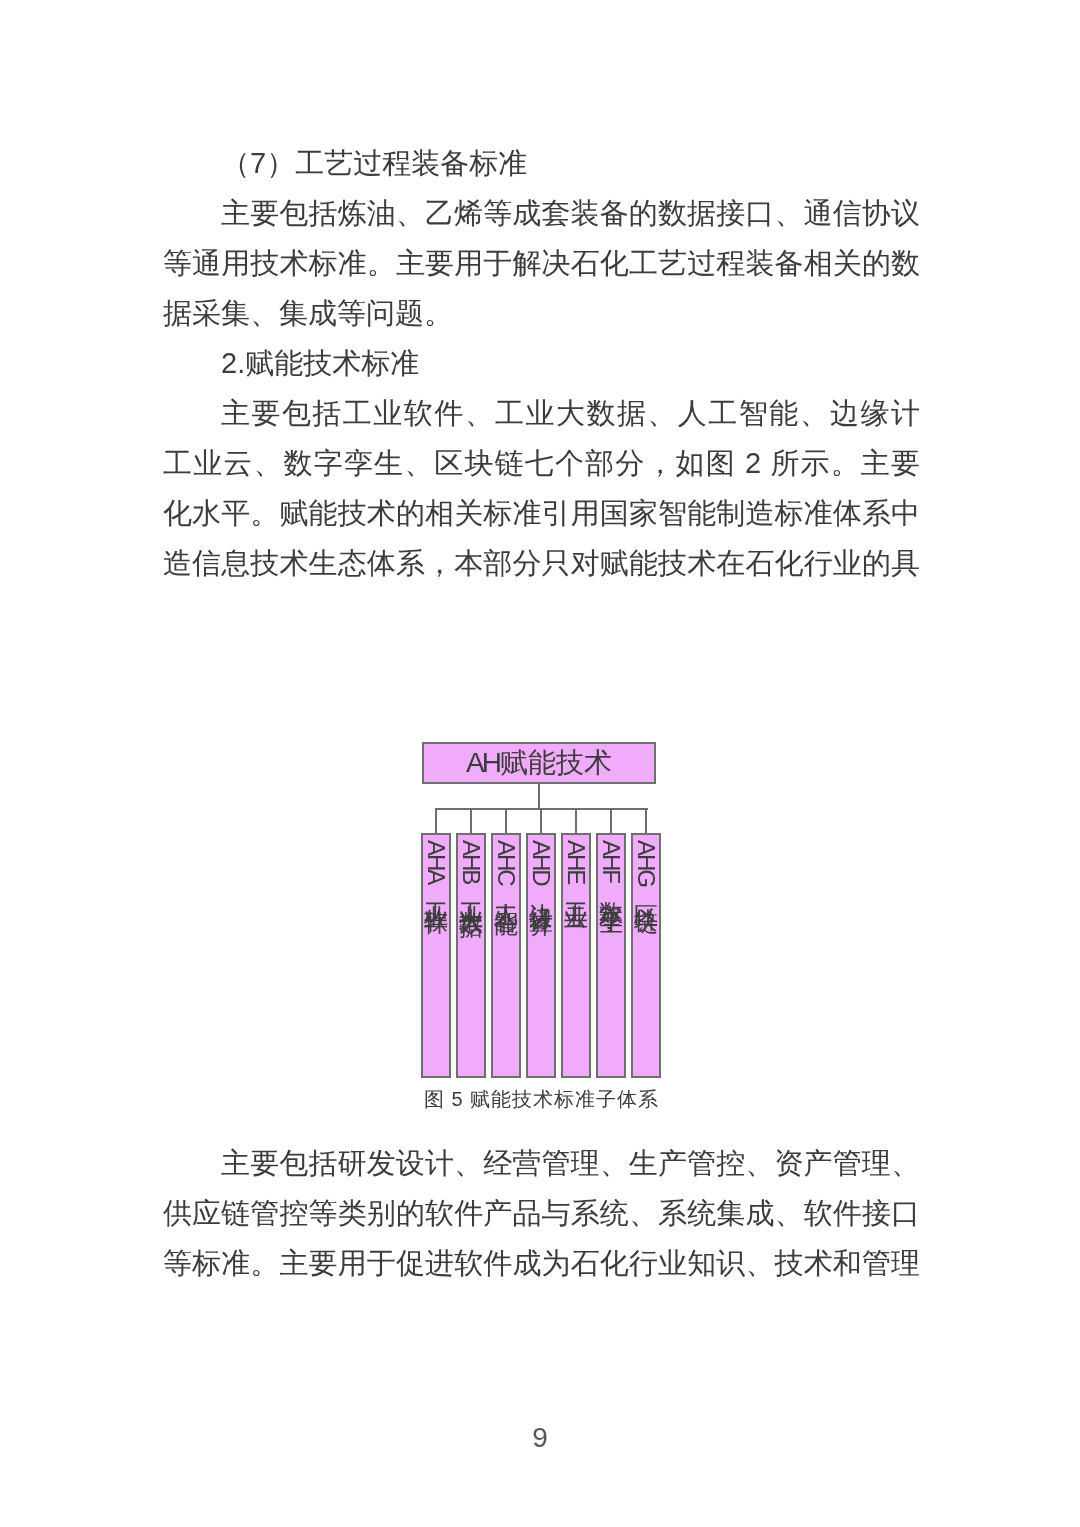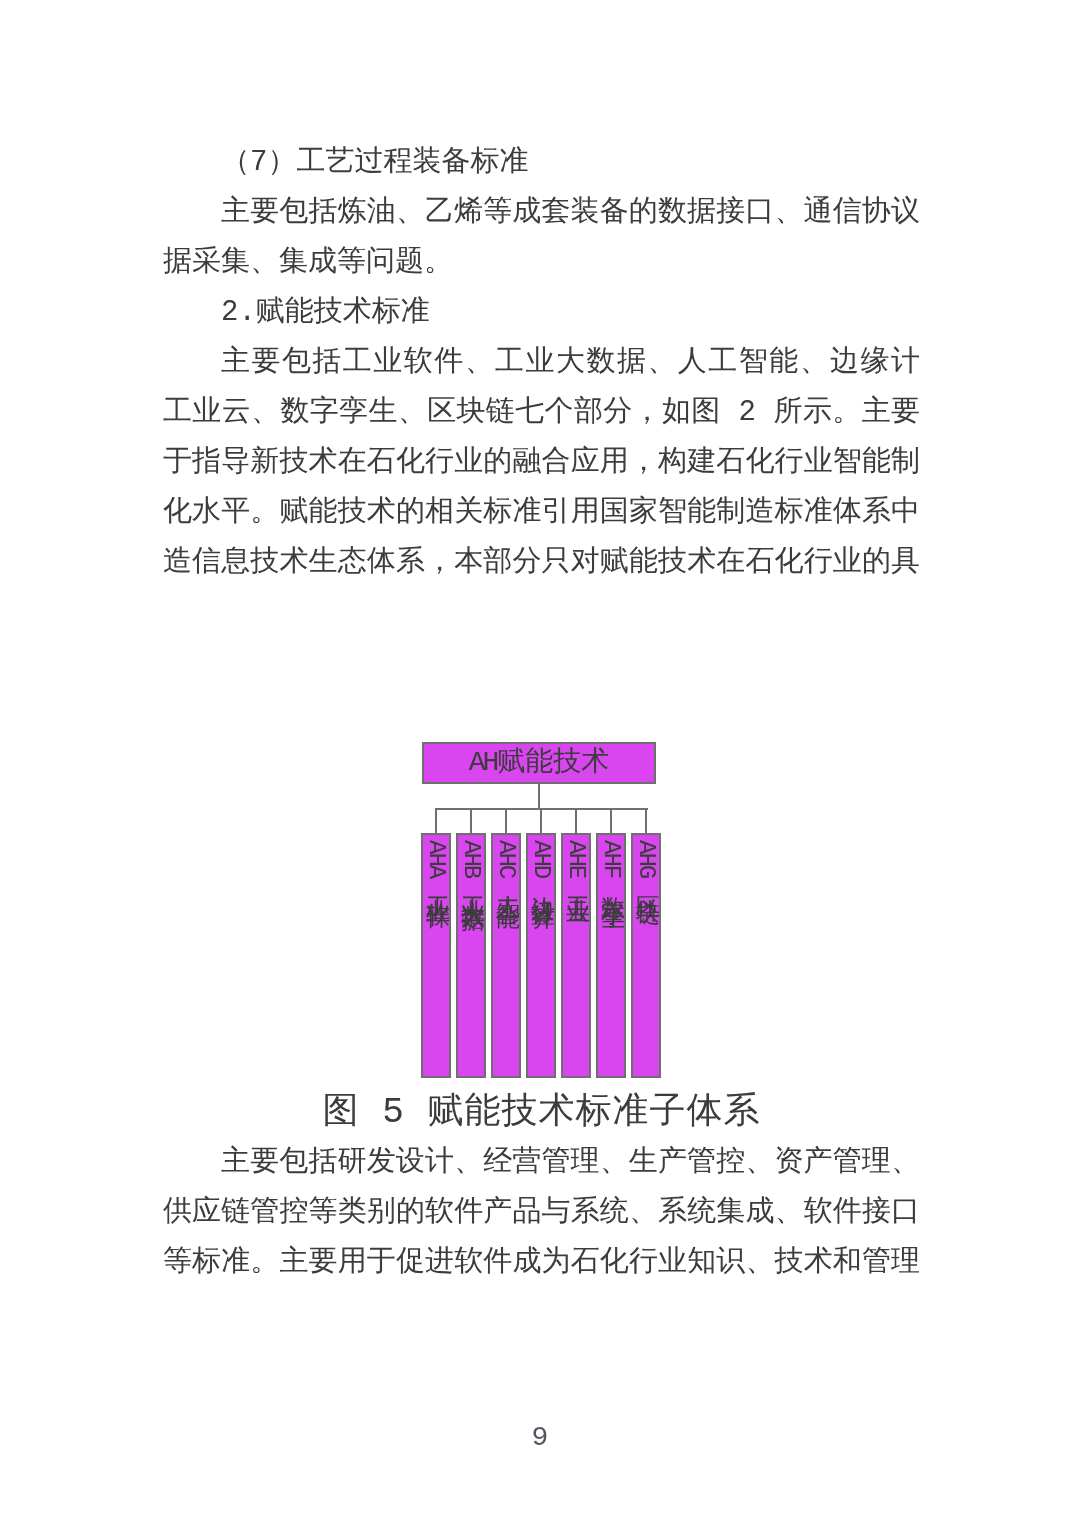--- a/index.html
+++ b/index.html
@@ -1,61 +1,61 @@
 <!DOCTYPE html>
 <html><head>
 <meta charset="utf-8">
 <style>
   html,body { margin:0; padding:0; background:#e8e8e8; }
   .page {
     position:relative; width:1080px; height:1527px; margin:0 auto;
     background:#ffffff; overflow:hidden;
-    font-family:Liberation Mono, monospace;
+    font-family:Liberation Sans, sans-serif;
     color:#3c3c3c;
   }
   .textblock { position:absolute; left:163px; width:757px; font-size:29px; line-height:50px; }
   .tb-upper { top:138px; }
   .tb-lower { top:1138px; }
   .line { height:50px; overflow:hidden; }
   .indent { text-indent:58px; }
   .fill { text-align:justify; text-align-last:justify; text-justify:inter-character; }
 
   
   .figure { position:absolute; left:0; top:738px; width:1080px; height:350px; }
-  .dbox { position:absolute; box-sizing:border-box; border:2px solid #6f6f6f; background:#d946ef; }
+  .dbox { position:absolute; box-sizing:border-box; border:2px solid #6f6f6f; background:#f0abfc; }
   .root-box { left:422px; top:4px; width:234px; height:42px; text-align:center; font-size:28px; line-height:37px; }
   .root-box .code { letter-spacing:-3px; margin-right:1px; }
   .vline, .hline { position:absolute; background:#6f6f6f; }
   .drop  { left:538px; top:46px; width:2px; height:24px; }
   .hbar  { left:435px; top:70px; width:213px; height:2px; }
   .stub  { width:2px; top:72px; height:23px; }
   .s0{left:435px}.s1{left:470px}.s2{left:505px}.s3{left:540px}.s4{left:575px}.s5{left:610px}.s6{left:645px}
   .child { top:95px; width:30px; height:245px; writing-mode:vertical-rl; text-orientation:mixed;
            font-size:24px; line-height:26px; letter-spacing:3px; padding-top:5px; }
   .child .code { letter-spacing:-2px; }
   .c0{left:421px}.c1{left:456px}.c2{left:491px}.c3{left:526px}.c4{left:561px}.c5{left:596px}.c6{left:631px}
 
   .caption { position:absolute; left:163px; top:1086px; width:757px; height:44px;
-             text-align:center; font-size:36px; letter-spacing:1px; }
+             text-align:center; font-size:20px; letter-spacing:1px; }
   .pagenum { position:absolute; left:0; top:1422px; width:1080px; text-align:center;
              font-size:28px; color:#55555f; }
 </style>
 </head>
 <body>
 
 <div class="page">
 
   <div class="textblock tb-upper">
     <div class="line indent">（7）工艺过程装备标准</div>
     <div class="line indent fill">主要包括炼油、乙烯等成套装备的数据接口、通信协议</div>
+    <div class="line fill">等通用技术标准。主要用于解决石化工艺过程装备相关的数</div>
     <div class="line">据采集、集成等问题。</div>
     <div class="line indent">2.赋能技术标准</div>
     <div class="line indent fill">主要包括工业软件、工业大数据、人工智能、边缘计算、</div>
     <div class="line fill">工业云、数字孪生、区块链七个部分，如图 2 所示。主要用</div>
-    <div class="line fill">于指导新技术在石化行业的融合应用，构建石化行业智能制</div>
     <div class="line fill">化水平。赋能技术的相关标准引用国家智能制造标准体系中</div>
     <div class="line fill">造信息技术生态体系，本部分只对赋能技术在石化行业的具</div>
   </div>
 
   <div class="figure">
     <div class="dbox root-box">
       <span class="code">AH</span><span>赋能技术</span>
     </div>
 
     <div class="vline drop"></div>

